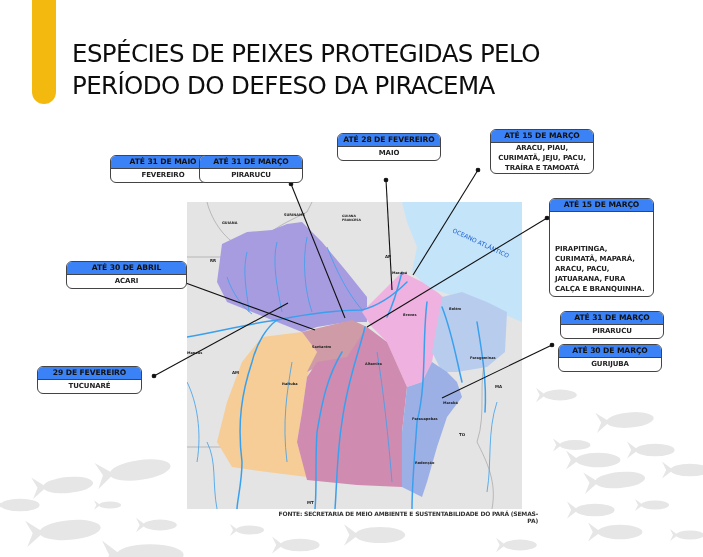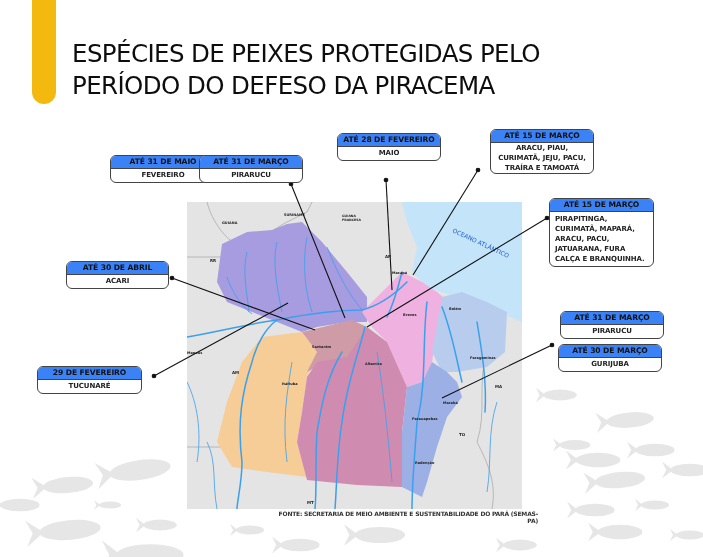--- a/index.html
+++ b/index.html
@@ -34,21 +34,21 @@
   }
   .callout .head {
     background: #3b82f6; color: #111; font-weight: bold;
     font-size: 7.6px; line-height: 12px; border-bottom: 1px solid #444;
     letter-spacing: -0.1px;
   }
   .callout .body {
     color: #222; font-weight: bold; font-size: 7px; line-height: 11px;
     padding: 1px 4px; letter-spacing: -0.1px;
   }
-  .callout .body.left { text-align: left; }
+  .callout .body.left { text-align: left; margin-top: 30px; }
 
   .lines { position: absolute; left: 0; top: 0; width: 703px; height: 557px; pointer-events: none; }
 
   .source {
     position: absolute; left: 268px; top: 510px; width: 270px; text-align: right;
     font-size: 6px; font-weight: bold; color: #333; letter-spacing: -0.2px;
   }
 
   .map-label { font-family: "DejaVu Sans", sans-serif; font-weight: bold; fill: #222; }
   .map-label-river { font-family: "DejaVu Sans", sans-serif; fill: #1b5ed6; }
@@ -198,21 +198,21 @@
   <div class="body">MAIO</div>
 </div>
 <div class="callout" style="left:490px;top:129px;width:104px;">
   <div class="head">ATÉ 15 DE MARÇO</div>
   <div class="body" style="padding:0 6px;line-height:10px;">ARACU, PIAU, CURIMATÃ, JEJU, PACU, TRAÍRA E TAMOATÁ</div>
 </div>
 <div class="callout" style="left:549px;top:198px;width:105px;">
   <div class="head">ATÉ 15 DE MARÇO</div>
   <div class="body left" style="line-height:10px;padding:2px 5px;">PIRAPITINGA, CURIMATÃ, MAPARÁ, ARACU, PACU, JATUARANA, FURA CALÇA E BRANQUINHA.</div>
 </div>
-<div class="callout" style="left:66px;top:261px;width:103px;">
+<div class="callout" style="left:66px;top:261px;width:121px;">
   <div class="head">ATÉ 30 DE ABRIL</div>
   <div class="body">ACARI</div>
 </div>
 <div class="callout" style="left:560px;top:311px;width:104px;">
   <div class="head">ATÉ 31 DE MARÇO</div>
   <div class="body">PIRARUCU</div>
 </div>
 <div class="callout" style="left:558px;top:344px;width:104px;">
   <div class="head">ATÉ 30 DE MARÇO</div>
   <div class="body">GURIJUBA</div>

